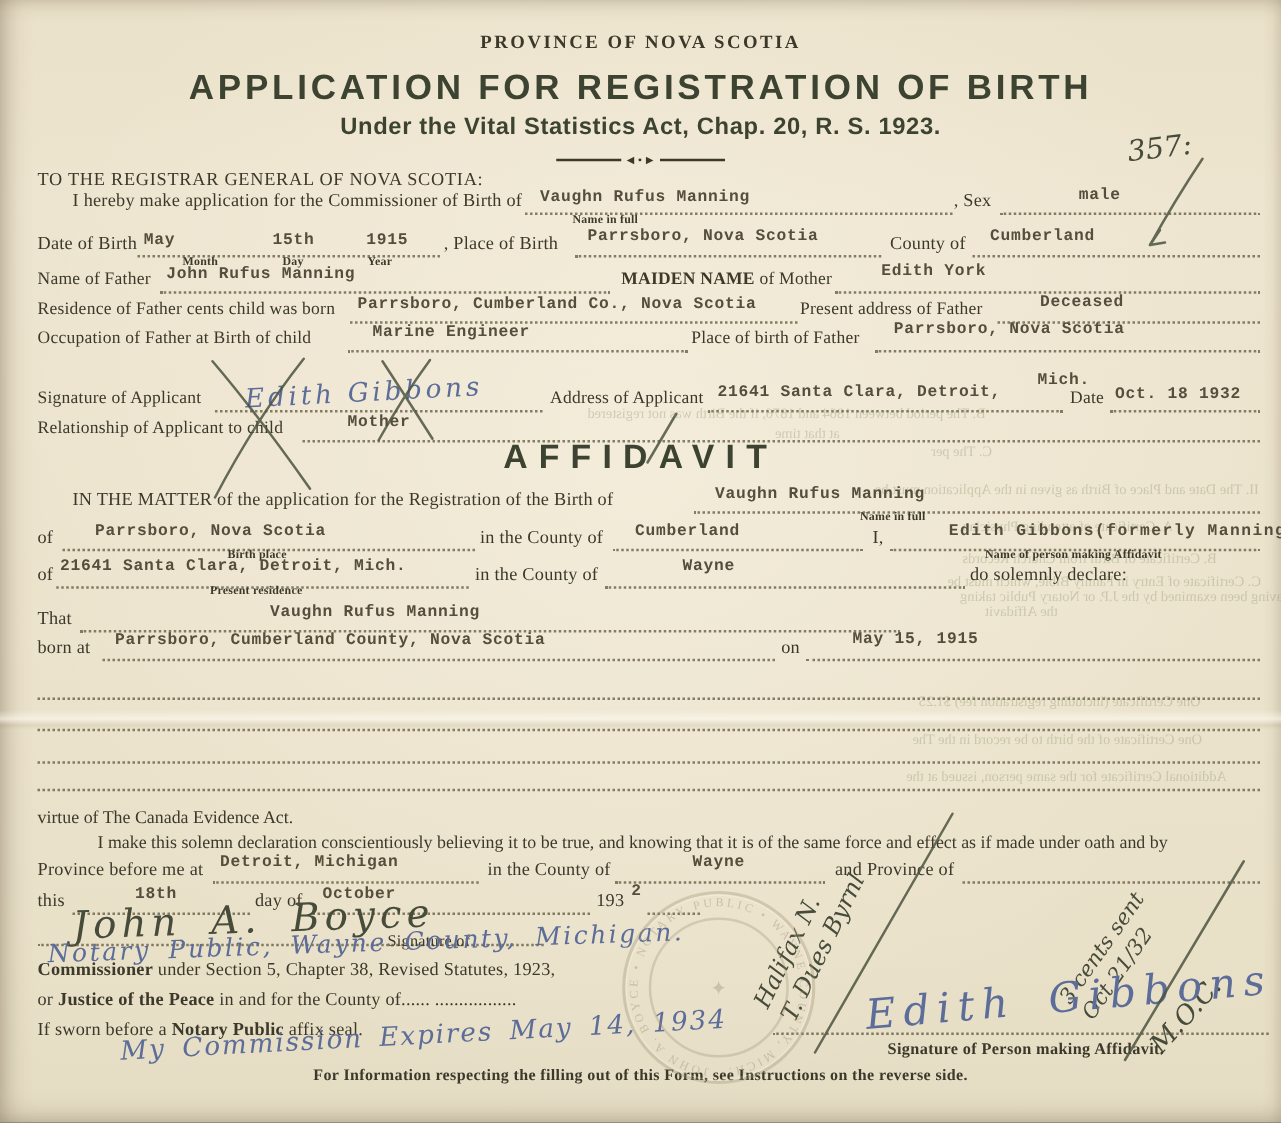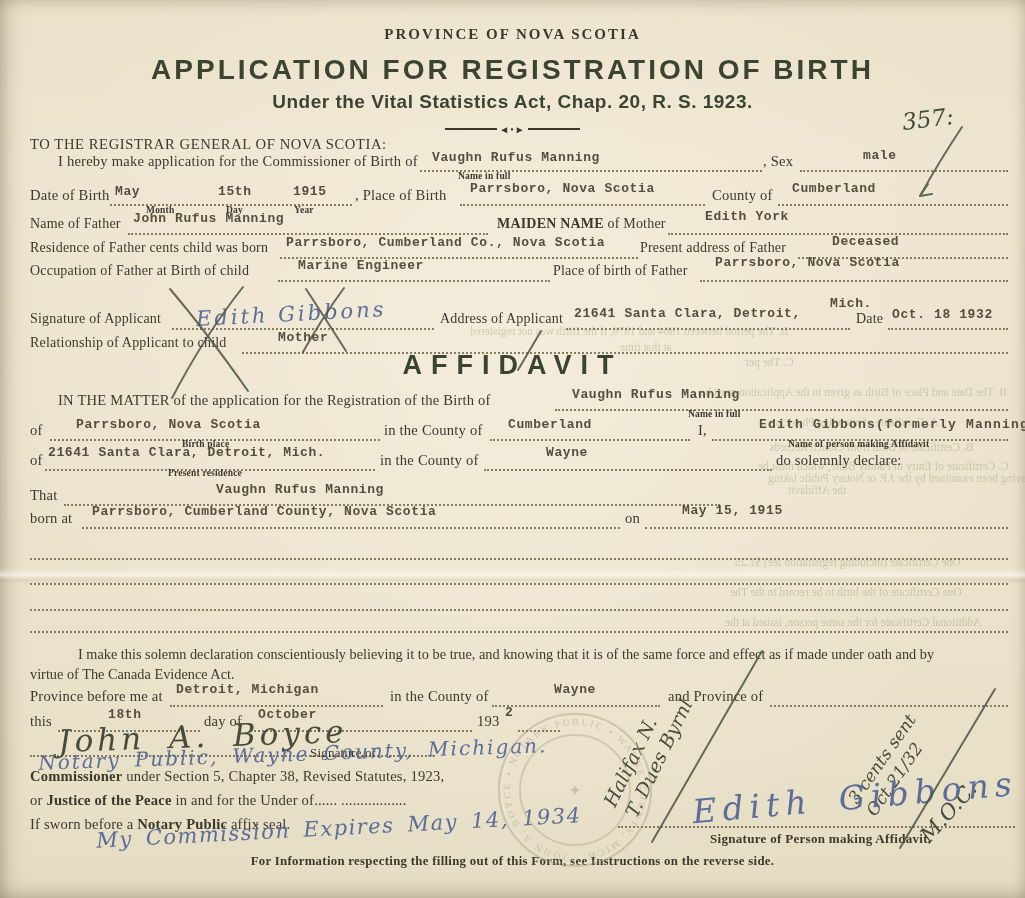--- a/index.html
+++ b/index.html
@@ -193,22 +193,22 @@
     <span class="type" style="left:682px;top:-7px">May 15, 1915</span>
   </div>
 
 
   <i class="dl" style="left:30px;top:558px;width:978px"></i>
   <i class="dl" style="left:30px;top:583px;width:978px"></i>
   <i class="dl" style="left:30px;top:609px;width:978px"></i>
   <i class="dl" style="left:30px;top:631px;width:978px"></i>
 
   <div style="position:absolute;left:30px;top:644px;width:982px;font-size:14.3px;line-height:20px;">
+    <span style="display:block;">virtue of The Canada Evidence Act.</span>
     <span style="display:block;text-indent:48px;">I make this solemn declaration conscientiously believing it to be true, and knowing that it is of the same force and effect as if made under oath and by</span>
-    <span style="display:block;">virtue of The Canada Evidence Act.</span>
   </div>
 
   <div class="row" style="top:688px">
     <span class="lbl big" style="left:30px">Province before me at</span>
     <i class="dl" style="left:170px;width:213px"></i>
     <span class="type" style="left:176px;top:-6px">Detroit, Michigan</span>
     <span class="lbl big" style="left:390px">in the County of</span>
     <i class="dl" style="left:492px;width:168px"></i>
     <span class="type" style="left:554px;top:-6px">Wayne</span>
     <span class="lbl big" style="left:668px">and Province of</span>
@@ -229,21 +229,21 @@
 
   <span class="hw pen" style="left:58px;top:718px;font-size:31px;letter-spacing:4px;word-spacing:10px;transform:rotate(-2deg);">John A. Boyce</span>
   <i class="dl" style="left:30px;top:755px;width:405px"></i>
   <span class="lbl" style="position:absolute;left:310px;top:745px;font-size:13px;">Signature of</span>
   <span class="hw blue" style="left:38px;top:742px;font-size:20px;letter-spacing:2px;word-spacing:6px;transform:rotate(-2deg);">Notary Public, Wayne County, Michigan.</span>
 
   <div class="row" style="top:768px">
     <span class="lbl big" style="left:30px"><span class="b">Commissioner</span><span> under Section 5, Chapter 38, Revised Statutes, 1923,</span></span>
   </div>
   <div class="row" style="top:792px">
-    <span class="lbl big" style="left:30px"><span>or </span><span class="b">Justice of the Peace</span><span> in and for the Under of......  .................</span></span>
+    <span class="lbl big" style="left:30px"><span>or </span><span class="b">Justice of the Peace</span><span> in and for the County of......  .................</span></span>
   </div>
   <div class="row" style="top:816px">
     <span class="lbl big" style="left:30px"><span>If sworn before a </span><span class="b">Notary Public</span><span> affix seal.</span></span>
   </div>
 
   <span class="hw blue" style="left:96px;top:816px;font-size:21px;letter-spacing:1.5px;word-spacing:5px;transform:rotate(-3deg);">My Commission Expires May 14, 1934</span>
 
   <div class="hw pen" style="left:598px;top:800px;transform:rotate(-64deg);transform-origin:0 0;line-height:24px;font-size:19px;">
     <span style="display:block">Halifax N.</span>
     <span style="display:block">T. Dues Byrnl</span>

